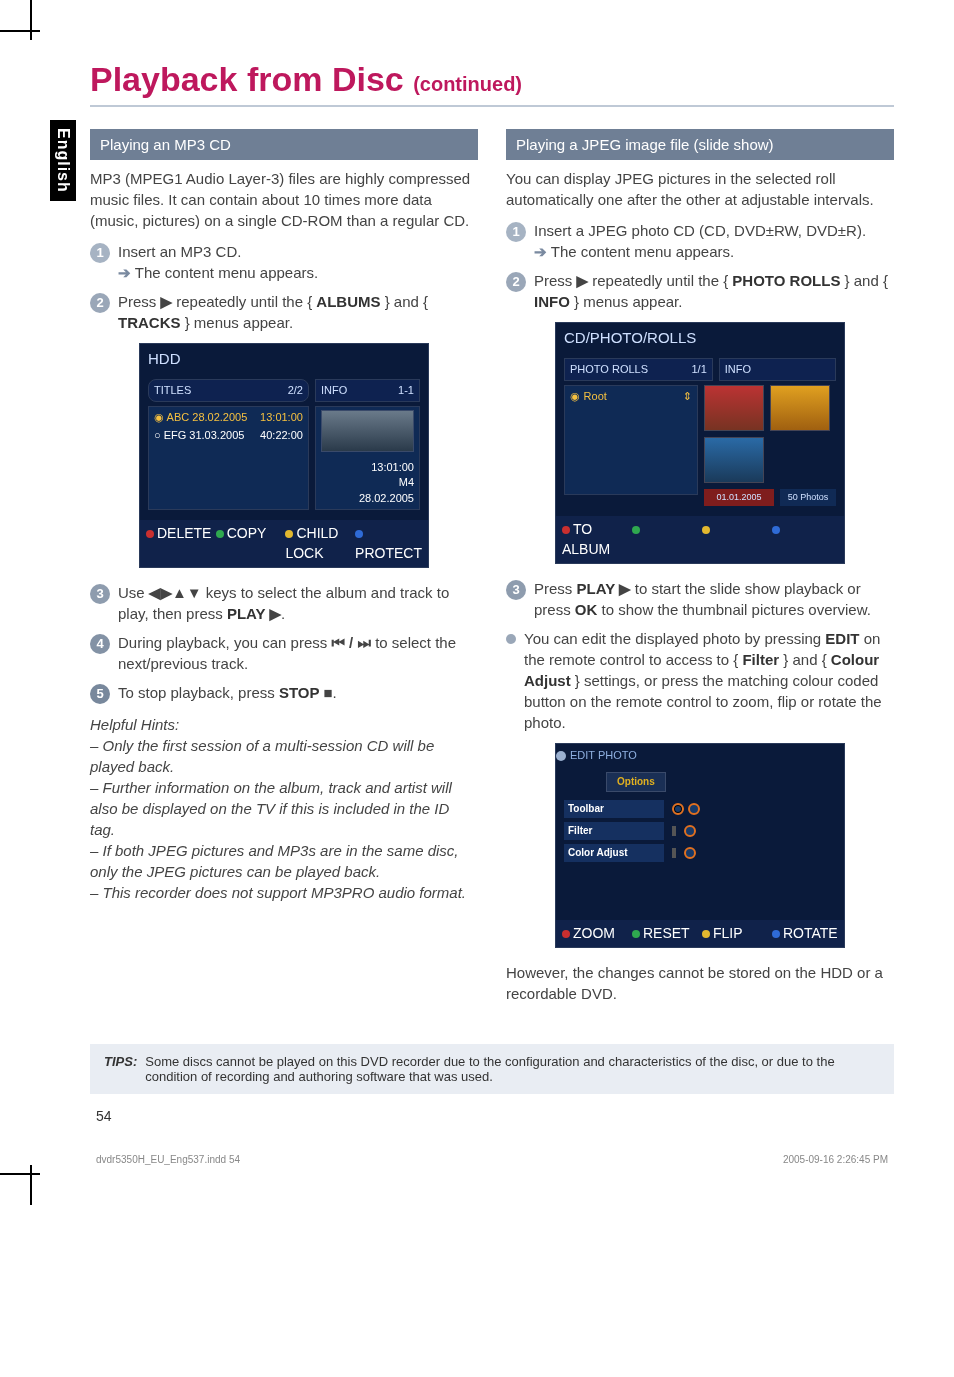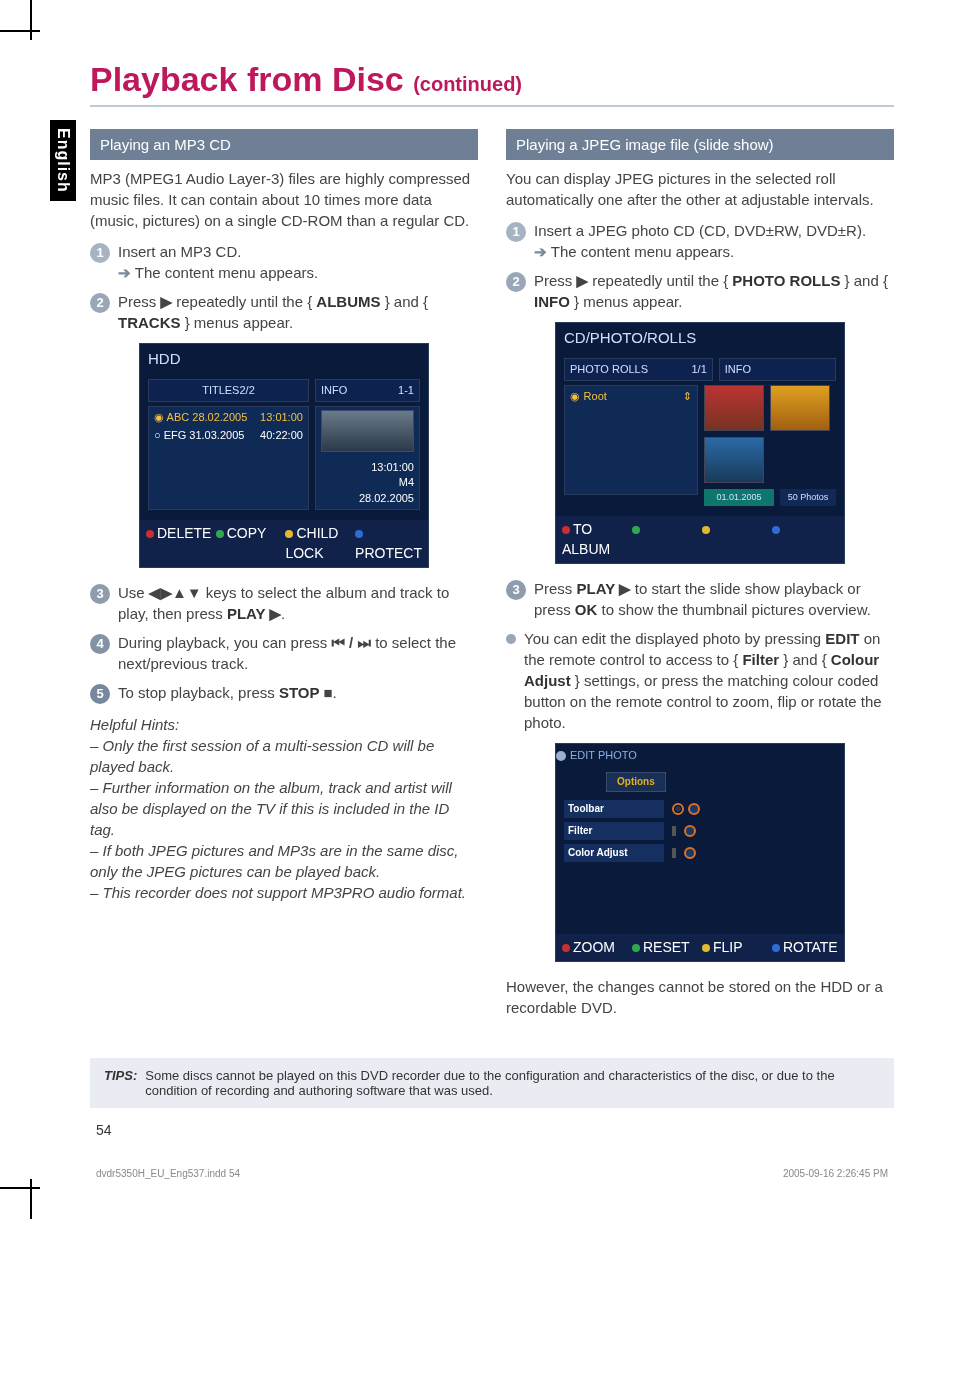--- a/index.html
+++ b/index.html
@@ -140,21 +140,21 @@
         <span class="badge g2">2</span>
         <div>
           <span>Press </span><span class="glyph">▶</span><span> repeatedly until the { </span><b>ALBUMS</b><span> } and { </span><b>TRACKS</b><span> } menus appear.</span>
         </div>
       </div>
 
       <div class="screenshot">
         <div class="ss-top">HDD</div>
         <div class="ss-in">
           <div class="ss-row">
-            <div class="ss-cell" style="flex:1.6;display:flex;justify-content:center;">
+            <div class="ss-cell" style="flex:1.6;display:flex;justify-content:space-between;border-radius:8px;">
               <span class="ss-label">TITLES</span>
               <span class="ss-num">2/2</span>
             </div>
             <div class="ss-cell" style="display:flex;justify-content:space-between;">
               <span class="ss-label">INFO</span>
               <span class="ss-num">1-1</span>
             </div>
           </div>
           <div class="ss-row" style="margin-top:4px;">
             <div class="ss-cell w" style="flex:1.6;">
@@ -263,21 +263,21 @@
             <div class="pright">
               <div style="display:flex;gap:6px;">
                 <div class="thumb2"></div>
                 <div class="thumb3" style="background:linear-gradient(#e0a020,#a06010);"></div>
               </div>
               <div style="display:flex;gap:6px;">
                 <div class="thumb3"></div>
                 <div style="width:60px;"></div>
               </div>
               <div style="display:flex;gap:6px;font-size:9px;color:#cfe0ff;">
-                <div style="width:75px;background:#0f766e;padding:2px;text-align:center;">01.01.2005</div>
+                <div style="width:75px;background:#7f1d1d;padding:2px;text-align:center;">01.01.2005</div>
                 <div style="width:60px;background:#102a55;padding:2px;text-align:center;">50 Photos</div>
               </div>
             </div>
           </div>
         </div>
         <div class="ss-foot">
           <div class="ss-btn"><span class="dot dr"></span><span>TO ALBUM</span></div>
           <div class="ss-btn"><span class="dot dg"></span></div>
           <div class="ss-btn"><span class="dot dy"></span></div>
           <div class="ss-btn"><span class="dot db"></span></div>
@@ -306,21 +306,21 @@
         <div class="edit-row">
           <div class="edit-label">Toolbar</div>
           <div class="knob"></div>
           <div class="knob2" style="margin-left:-4px;"></div>
         </div>
         <div class="edit-row">
           <div class="edit-label">Filter</div>
           <span class="line"></span>
           <div class="knob2"></div>
         </div>
-        <div class="edit-row" style="margin-bottom:40px;">
+        <div class="edit-row" style="margin-bottom:26px;">
           <div class="edit-label">Color Adjust</div>
           <span class="line"></span>
           <div class="knob2"></div>
         </div>
         <div style="height:30px;"></div>
         <div class="ss-foot">
           <div class="ss-btn"><span class="dot dr"></span><span>ZOOM</span></div>
           <div class="ss-btn"><span class="dot dg"></span><span>RESET</span></div>
           <div class="ss-btn"><span class="dot dy"></span><span>FLIP</span></div>
           <div class="ss-btn"><span class="dot db"></span><span>ROTATE</span></div>

